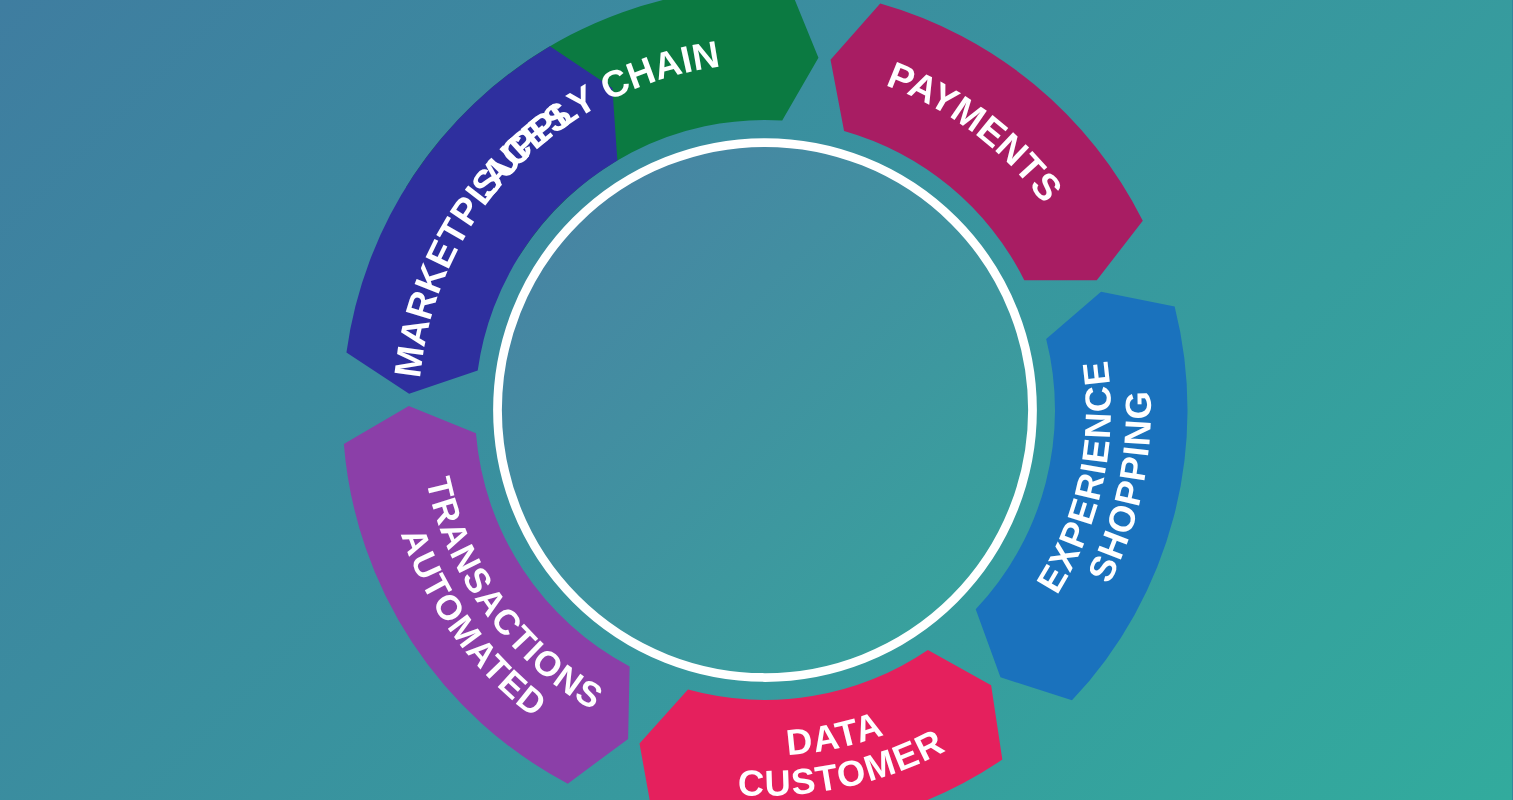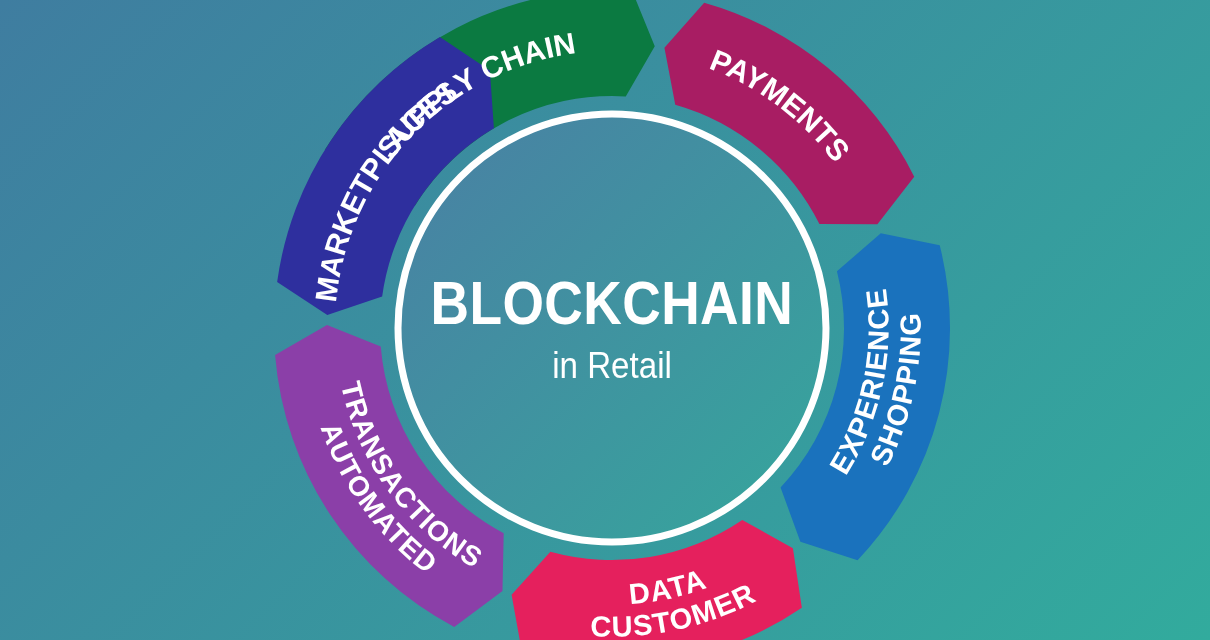--- a/index.html
+++ b/index.html
@@ -108,18 +108,14 @@
         <text class="segment-label" font-size="29"><textPath xlink:href="#tp-customer-data-1" startOffset="50%" text-anchor="middle" dominant-baseline="middle">DATA</textPath></text>
         <path id="tp-automated-transactions-0" fill="none" d="M 313.49 362.54 A 300.5 300.5 0 0 0 486.91 601.23"></path>
         <text class="segment-label" font-size="28"><textPath xlink:href="#tp-automated-transactions-0" startOffset="50%" text-anchor="middle" dominant-baseline="middle">AUTOMATED</textPath></text>
         <path id="tp-automated-transactions-1" fill="none" d="M 344.29 358.98 A 269.5 269.5 0 0 0 499.81 573.04"></path>
         <text class="segment-label" font-size="28"><textPath xlink:href="#tp-automated-transactions-1" startOffset="50%" text-anchor="middle" dominant-baseline="middle">TRANSACTIONS</textPath></text>
         <path id="tp-marketplaces-0" fill="none" d="M 327.92 305.14 A 285 285 0 0 1 458.45 87.90"></path>
         <text class="segment-label" font-size="30"><textPath xlink:href="#tp-marketplaces-0" startOffset="50%" text-anchor="middle" dominant-baseline="middle">MARKETPLACES</textPath></text>
       </g>
   </svg>
 
-  <div id="hub-text" style="left: 398px; top: 114px; width: 428px; height: 428px;">
-    <div id="hub-title">BLOCKCHAIN</div>
-    <div id="hub-subtitle">in Retail</div>
-  </div>
 
 </div>
 
 </body></html>

